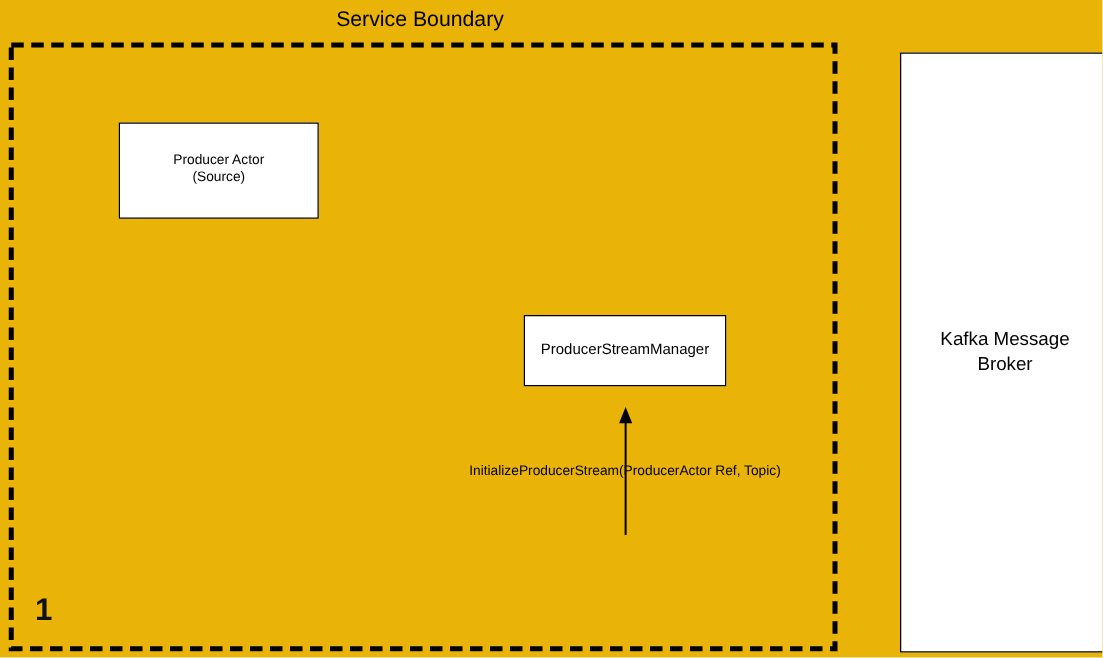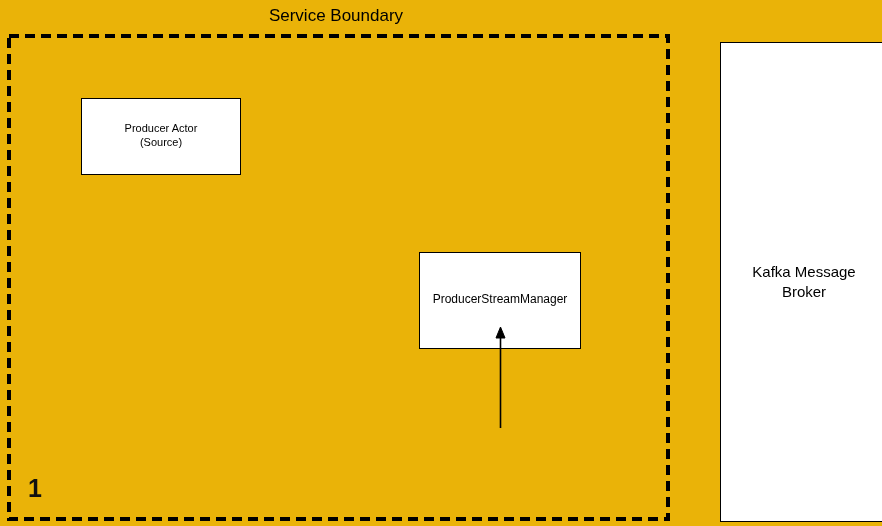--- a/index.html
+++ b/index.html
@@ -55,35 +55,35 @@
     justify-content: center;
     text-align: center;
   }
   .node-label {
     display: block;
     width: 100%;
     text-align: center;
     white-space: pre-line;
   }
   #producer-actor-box {
-    left: 81px;
+    left: 95px;
     top: 98px;
     width: 160px;
     height: 77px;
   }
   #producer-actor-box .node-label {
     font-size: 11px;
     line-height: 14px;
     margin-top: -4px;
   }
   #producer-stream-manager-box {
     left: 419px;
     top: 252px;
     width: 162px;
-    height: 97px;
+    height: 57px;
   }
   #producer-stream-manager-box .node-label {
     font-size: 12px;
     line-height: 15px;
     margin-top: -2px;
   }
   #kafka-broker-box {
     left: 720px;
     top: 42px;
     width: 168px;
@@ -154,16 +154,17 @@
 Broker</span>
   </div>
 
   <div class="arrow-layer">
     <svg viewBox="0 0 882 526">
       <line x1="500.5" y1="428" x2="500.5" y2="333" stroke="#000000" stroke-width="1.6"></line>
       <polygon points="500.5,327 496,338 505,338" fill="#000000" stroke="#000000" stroke-width="1"></polygon>
     </svg>
   </div>
 
+  <div class="message-label">InitializeProducerStream(ProducerActor Ref, Topic)</div>
 
   <div class="step-number">1</div>
 
 </div>
 
 </body></html>

